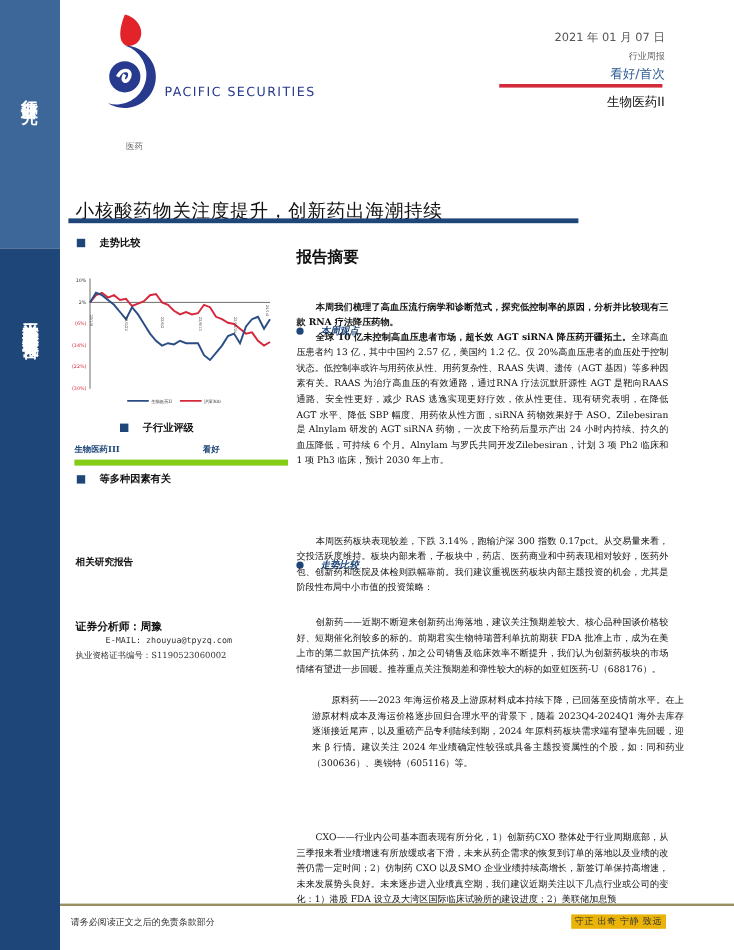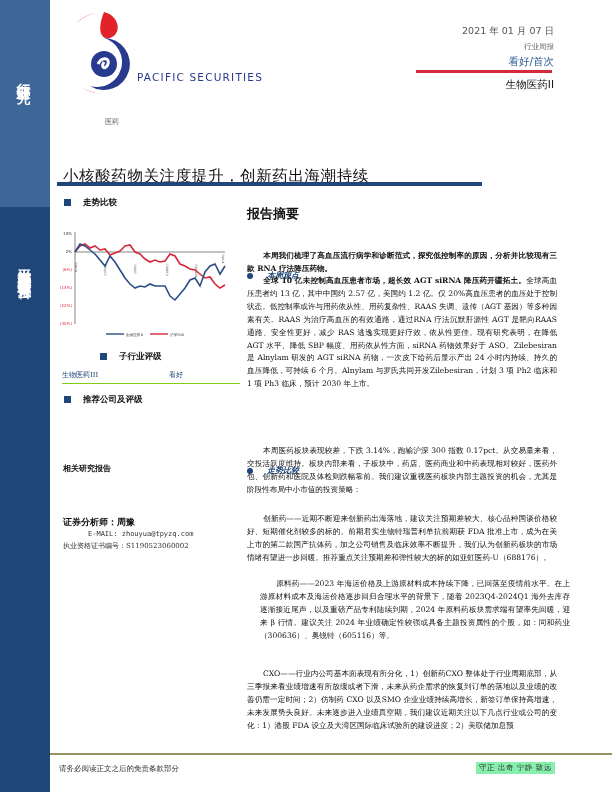--- a/index.html
+++ b/index.html
@@ -28,21 +28,21 @@
   .category { position: absolute; left: 63px; top: 117px; font-size: 7px; color: #666; margin-left: 42px; }
   .title { position: absolute; left: 63px; top: 148px; font-size: 15.5px; color: #111; letter-spacing: 0.6px; margin-top: 18px; }
   .title-rule { position: absolute; left: 57px; top: 182px; width: 425px; height: 4px; background: #1f4678; }
 
   
   .sq { display: inline-block; width: 7px; height: 7px; background: #1f4678; margin-right: 12px; vertical-align: middle; }
   .side-heading { position: absolute; left: 64px; font-size: 8.5px; font-weight: bold; color: #111; }
   .trend-heading { top: 197px; }
   .chart { position: absolute; left: 58px; top: 222px; width: 175px; height: 120px; }
   .sub-heading { top: 351px; margin-left: 36px; }
-  .rating-row { position: absolute; left: 62px; top: 370px; width: 178px; border-bottom: 1px solid #84cc16; padding-bottom: 3px; font-size: 7px; font-weight: normal; color: #1f4678; }
+  .rating-row { position: absolute; left: 62px; top: 370px; width: 178px; border-bottom: 5px solid #84cc16; padding-bottom: 3px; font-size: 7px; font-weight: bold; color: #1f4678; }
   .rating-row .r-val { position: absolute; left: 107px; top: 0; }
   .rec-heading { top: 394px; }
   .related { position: absolute; left: 63px; top: 463px; font-size: 8px; font-weight: bold; color: #111; }
   .analyst { position: absolute; left: 63px; top: 516px; font-size: 9px; font-weight: bold; color: #111; }
   .email { position: absolute; left: 63px; top: 530px; font-family: "DejaVu Sans Mono", "Liberation Mono", monospace; font-size: 7px; color: #333; margin-left: 25px; }
   .license { position: absolute; left: 63px; top: 541px; font-size: 7px; color: #333; text-align: right; }
 
   
   .summary-title { position: absolute; left: 247px; top: 205px; font-size: 13px; font-weight: bold; color: #111; }
   .bullet-h { position: absolute; left: 247px; font-size: 8px; font-weight: bold; font-style: italic; color: #1f4678; margin-top: 32px; }
@@ -50,26 +50,26 @@
   .bh1 { top: 238px; }
   .bh2 { top: 433px; }
   .para { position: absolute; left: 247px; width: 310px; font-size: 7.6px; line-height: 12.9px; color: #111; text-align: justify; }
   .para .ind { display: inline-block; width: 16px; }
   .p1 { top: 250px; font-weight: bold; }
   .p2 { top: 275px; }
   .p2 b { font-weight: bold; }
   .p3 { top: 445px; }
   .p4 { top: 513px; }
   .p5 { top: 578px; margin-left: 13px; }
-  .p6 { top: 668px; }
+  .p6 { top: 692px; }
 
   
   .footer-rule { position: absolute; left: 50px; top: 753px; width: 562px; height: 2px; background: #9a8f62; }
   .footer-left { position: absolute; left: 59px; top: 764px; font-size: 7.5px; color: #333; }
-  .footer-right { position: absolute; left: 476px; top: 762px; padding: 1px 3px; background: #86efac; font-size: 7.5px; color: #333; letter-spacing: 0.5px; }
+  .footer-right { position: absolute; left: 476px; top: 762px; padding: 1px 3px; background: #eab308; font-size: 7.5px; color: #333; letter-spacing: 0.5px; }
 </style>
 </head>
 <body>
 
 <div class="banner-top"></div>
 <div class="banner-bottom"></div>
 <div class="vtext vtext-top">行业研究</div>
 <div class="vtext vtext-bottom">太平洋证券股份有限公司证券研究报告</div>
 
 <div class="logo">
@@ -127,21 +127,21 @@
 </svg>
 
 <div class="side-heading sub-heading">
   <span class="sq"></span><span>子行业评级</span>
 </div>
 <div class="rating-row">
   <span>生物医药III</span>
   <span class="r-val">看好</span>
 </div>
 <div class="side-heading rec-heading">
-  <span class="sq"></span><span>推荐公司及评级</span>
+  <span class="sq"></span><span>等多种因素有关</span>
 </div>
 
 <div class="related">相关研究报告</div>
 <div class="analyst">证券分析师：周豫</div>
 <div class="email">E-MAIL: zhouyua@tpyzq.com</div>
 <div class="license">执业资格证书编号：S1190523060002</div>
 
 <div class="summary-title">报告摘要</div>
 
 <div class="bullet-h bh1">

